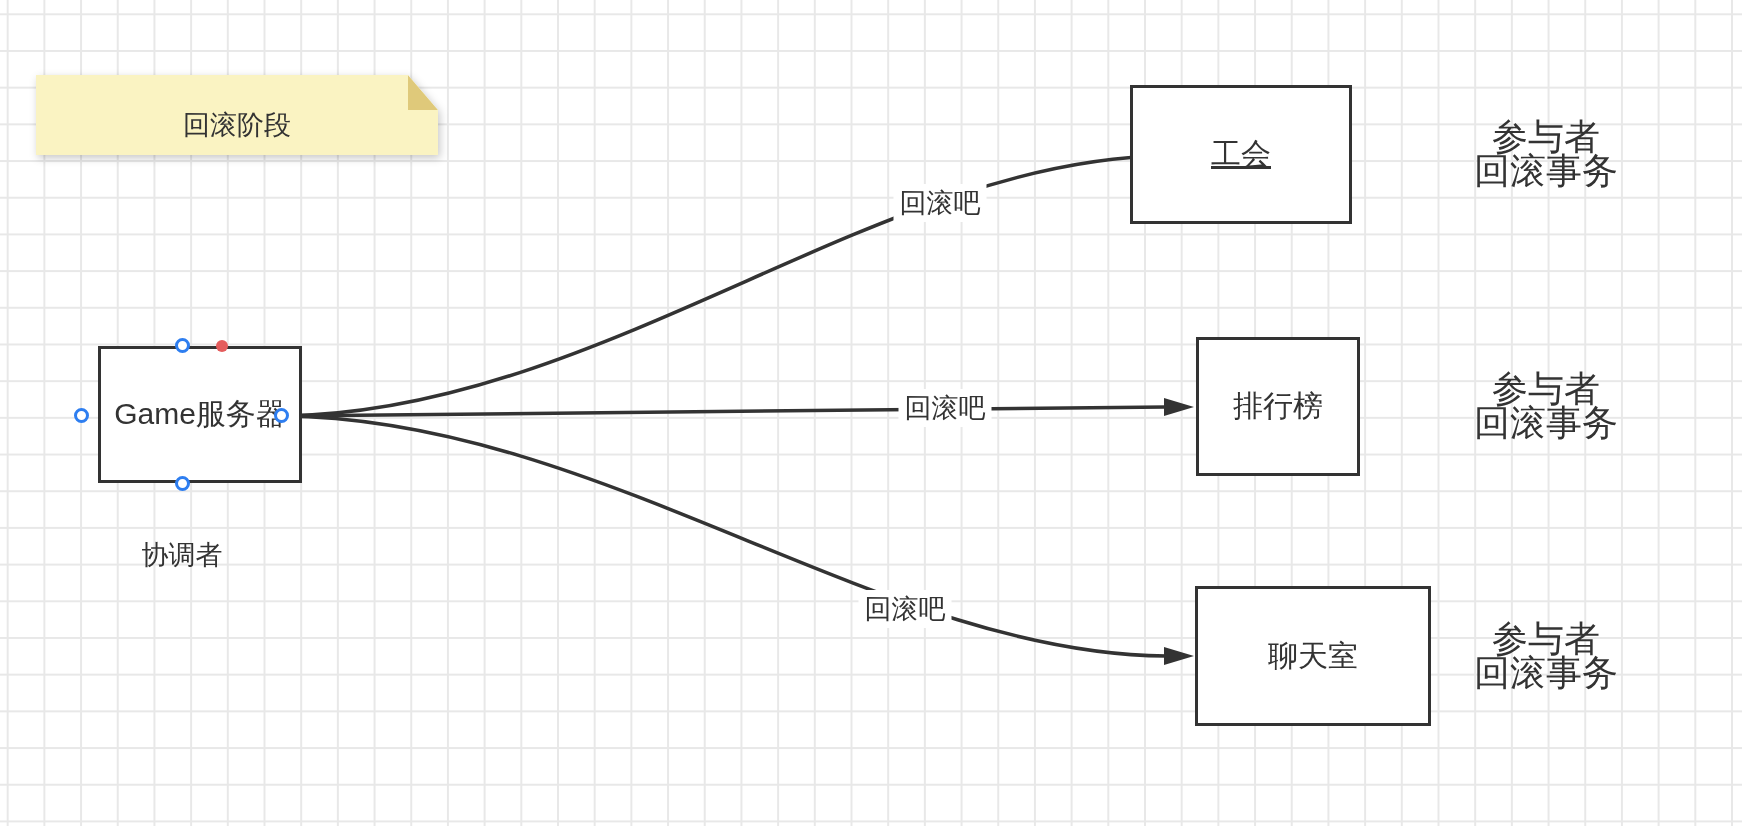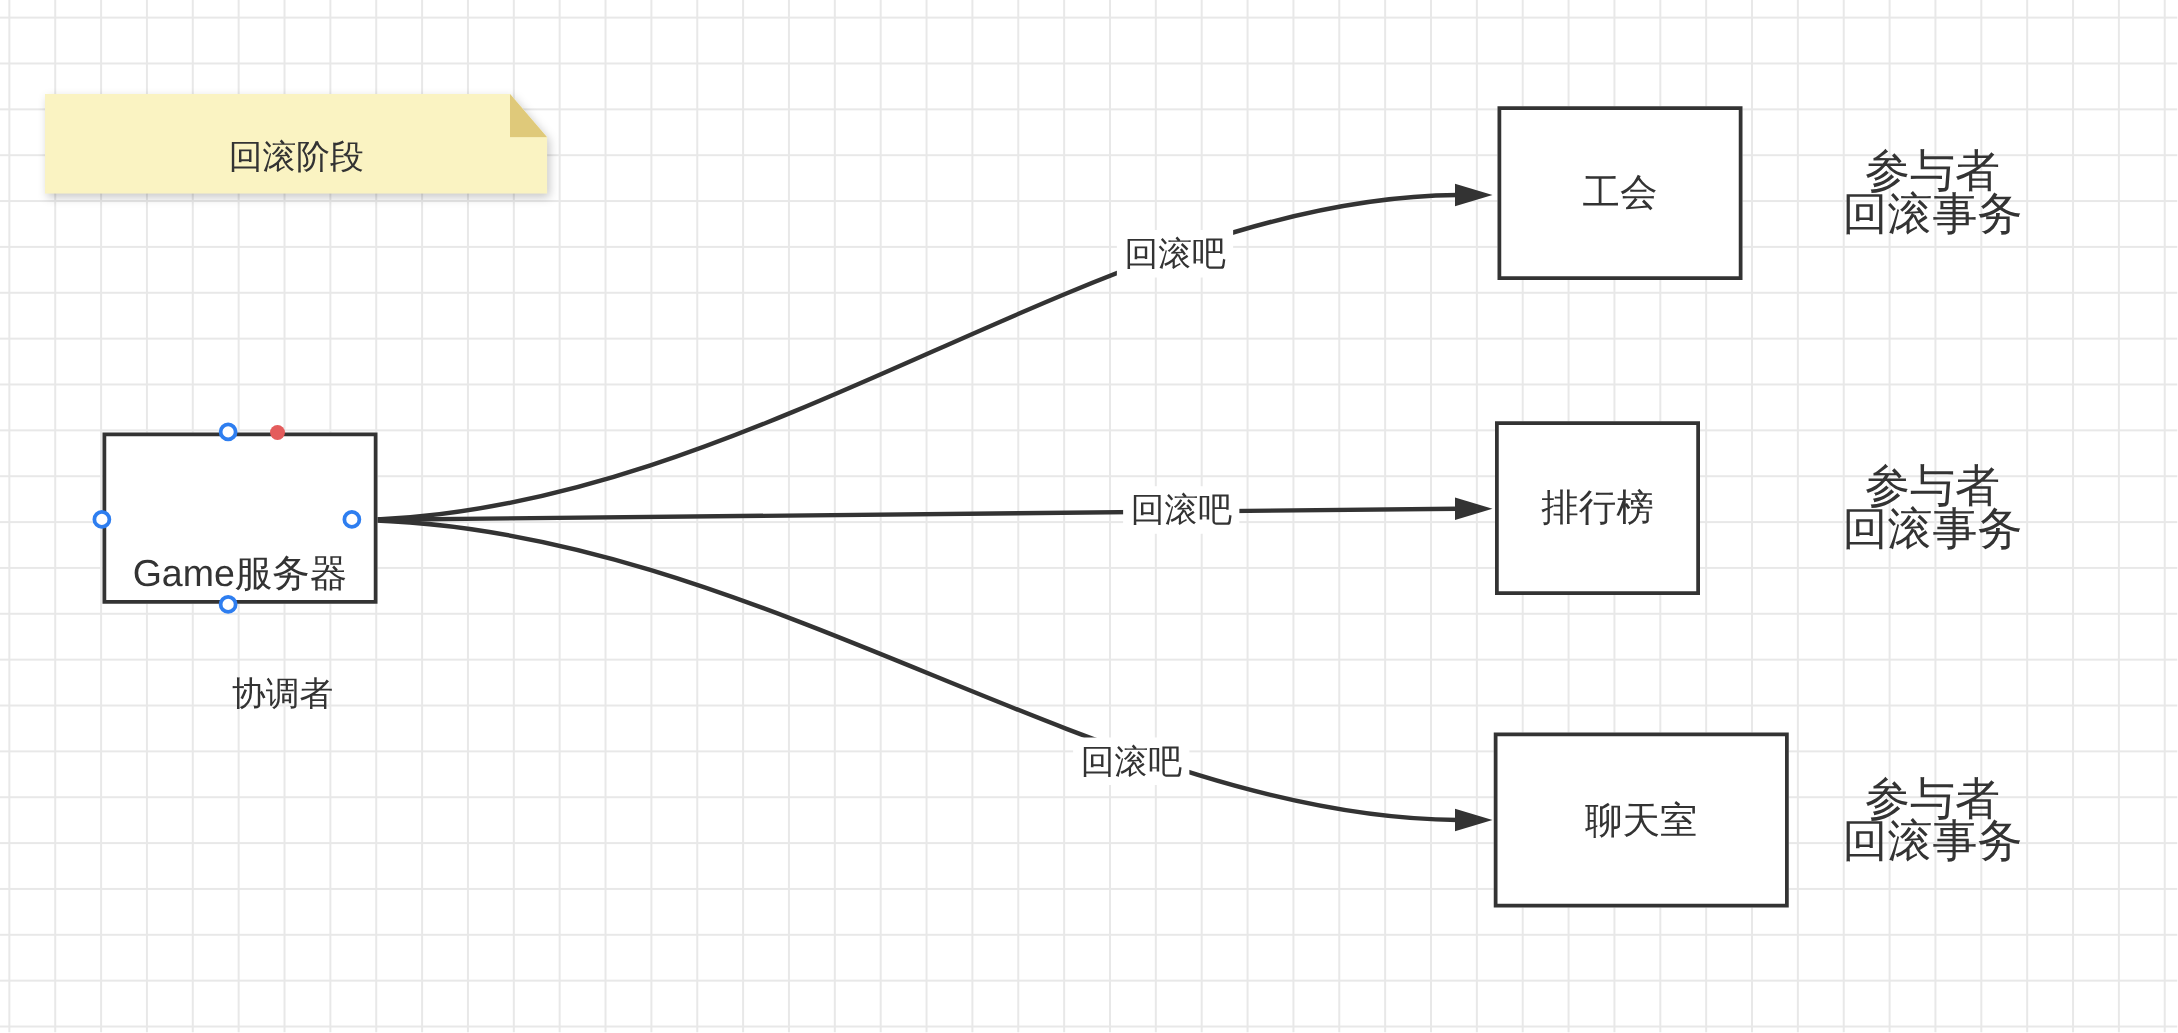--- a/index.html
+++ b/index.html
@@ -30,32 +30,32 @@
   }
   .note-fold{
     position:absolute;right:0;top:0;width:30px;height:35px;background:var(--note-fold);
     clip-path:polygon(0 0, 100% 100%, 0 100%);
   }
 
   .shape{
     position:absolute;box-sizing:border-box;background:#fff;border:3px solid var(--stroke);
     display:flex;align-items:center;justify-content:center;font-size:30px;
   }
-  .game-node{left:82px;top:346px;width:220px;height:137px;align-items:flex-end;}
-  .node-guild{left:1198px;top:85px;width:196px;height:139px;}
+  .game-node{left:98px;top:346px;width:204px;height:137px;}
+  .node-guild{left:1130px;top:85px;width:222px;height:139px;text-decoration:underline;}
   .node-rank{left:1196px;top:337px;width:164px;height:139px;}
   .node-chat{left:1195px;top:586px;width:236px;height:140px;}
 
   .handle{
     position:absolute;box-sizing:border-box;width:15px;height:15px;border-radius:50%;
     background:#fff;border:3px solid var(--handle-blue);
   }
   .red-dot{position:absolute;width:12px;height:12px;border-radius:50%;background:var(--dot-red);}
 
-  .free-label{position:absolute;font-size:27px;white-space:nowrap;padding-left:44px;}
+  .free-label{position:absolute;font-size:27px;white-space:nowrap;}
   .coordinator-label{left:82px;top:537px;width:200px;text-align:center;}
   .edge-label{
     transform:translate(-50%,-50%);background:var(--canvas-bg);padding:1px 6px;
   }
   .edge-label-1{left:940px;top:203px;}
   .edge-label-2{left:945px;top:408px;}
   .edge-label-3{left:905px;top:609px;}
 
   .participant-note{
     position:absolute;left:1446px;width:200px;text-align:center;

